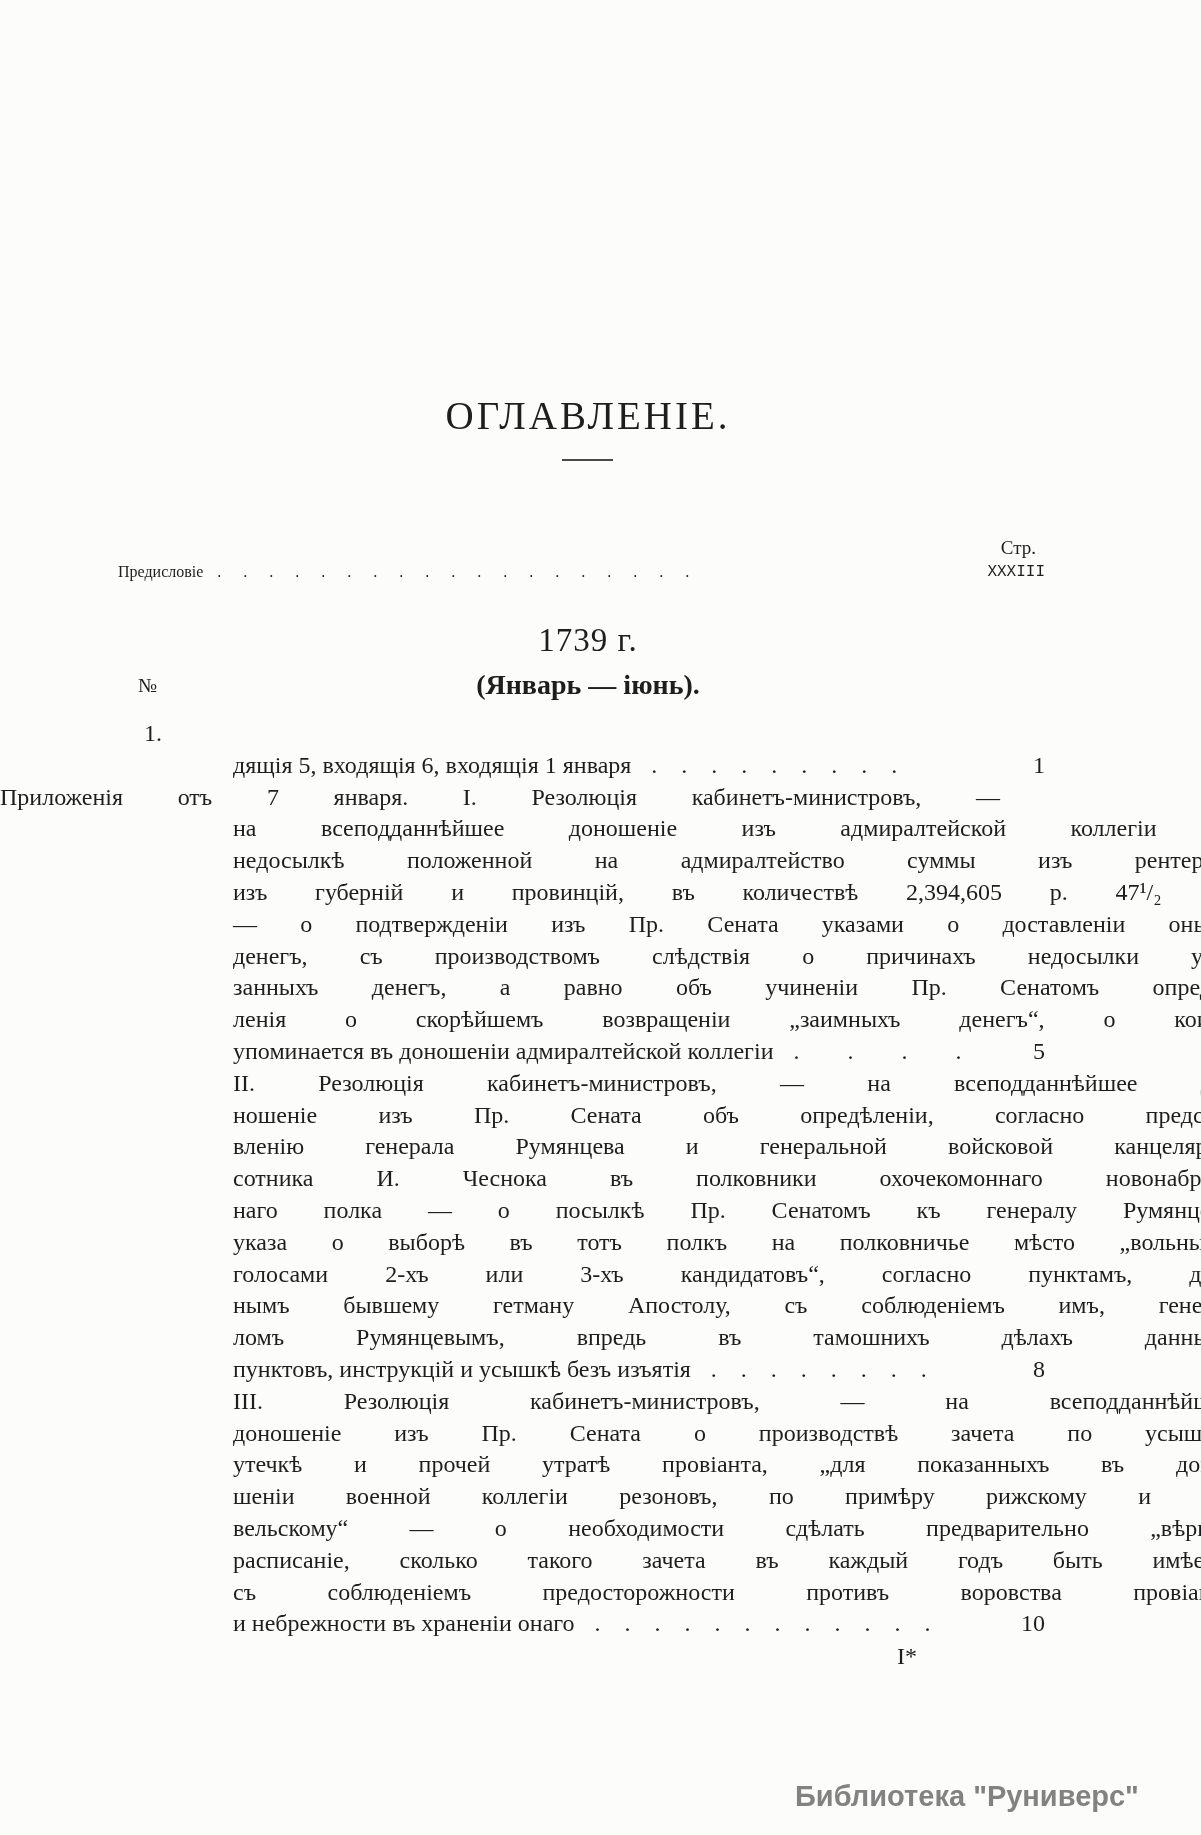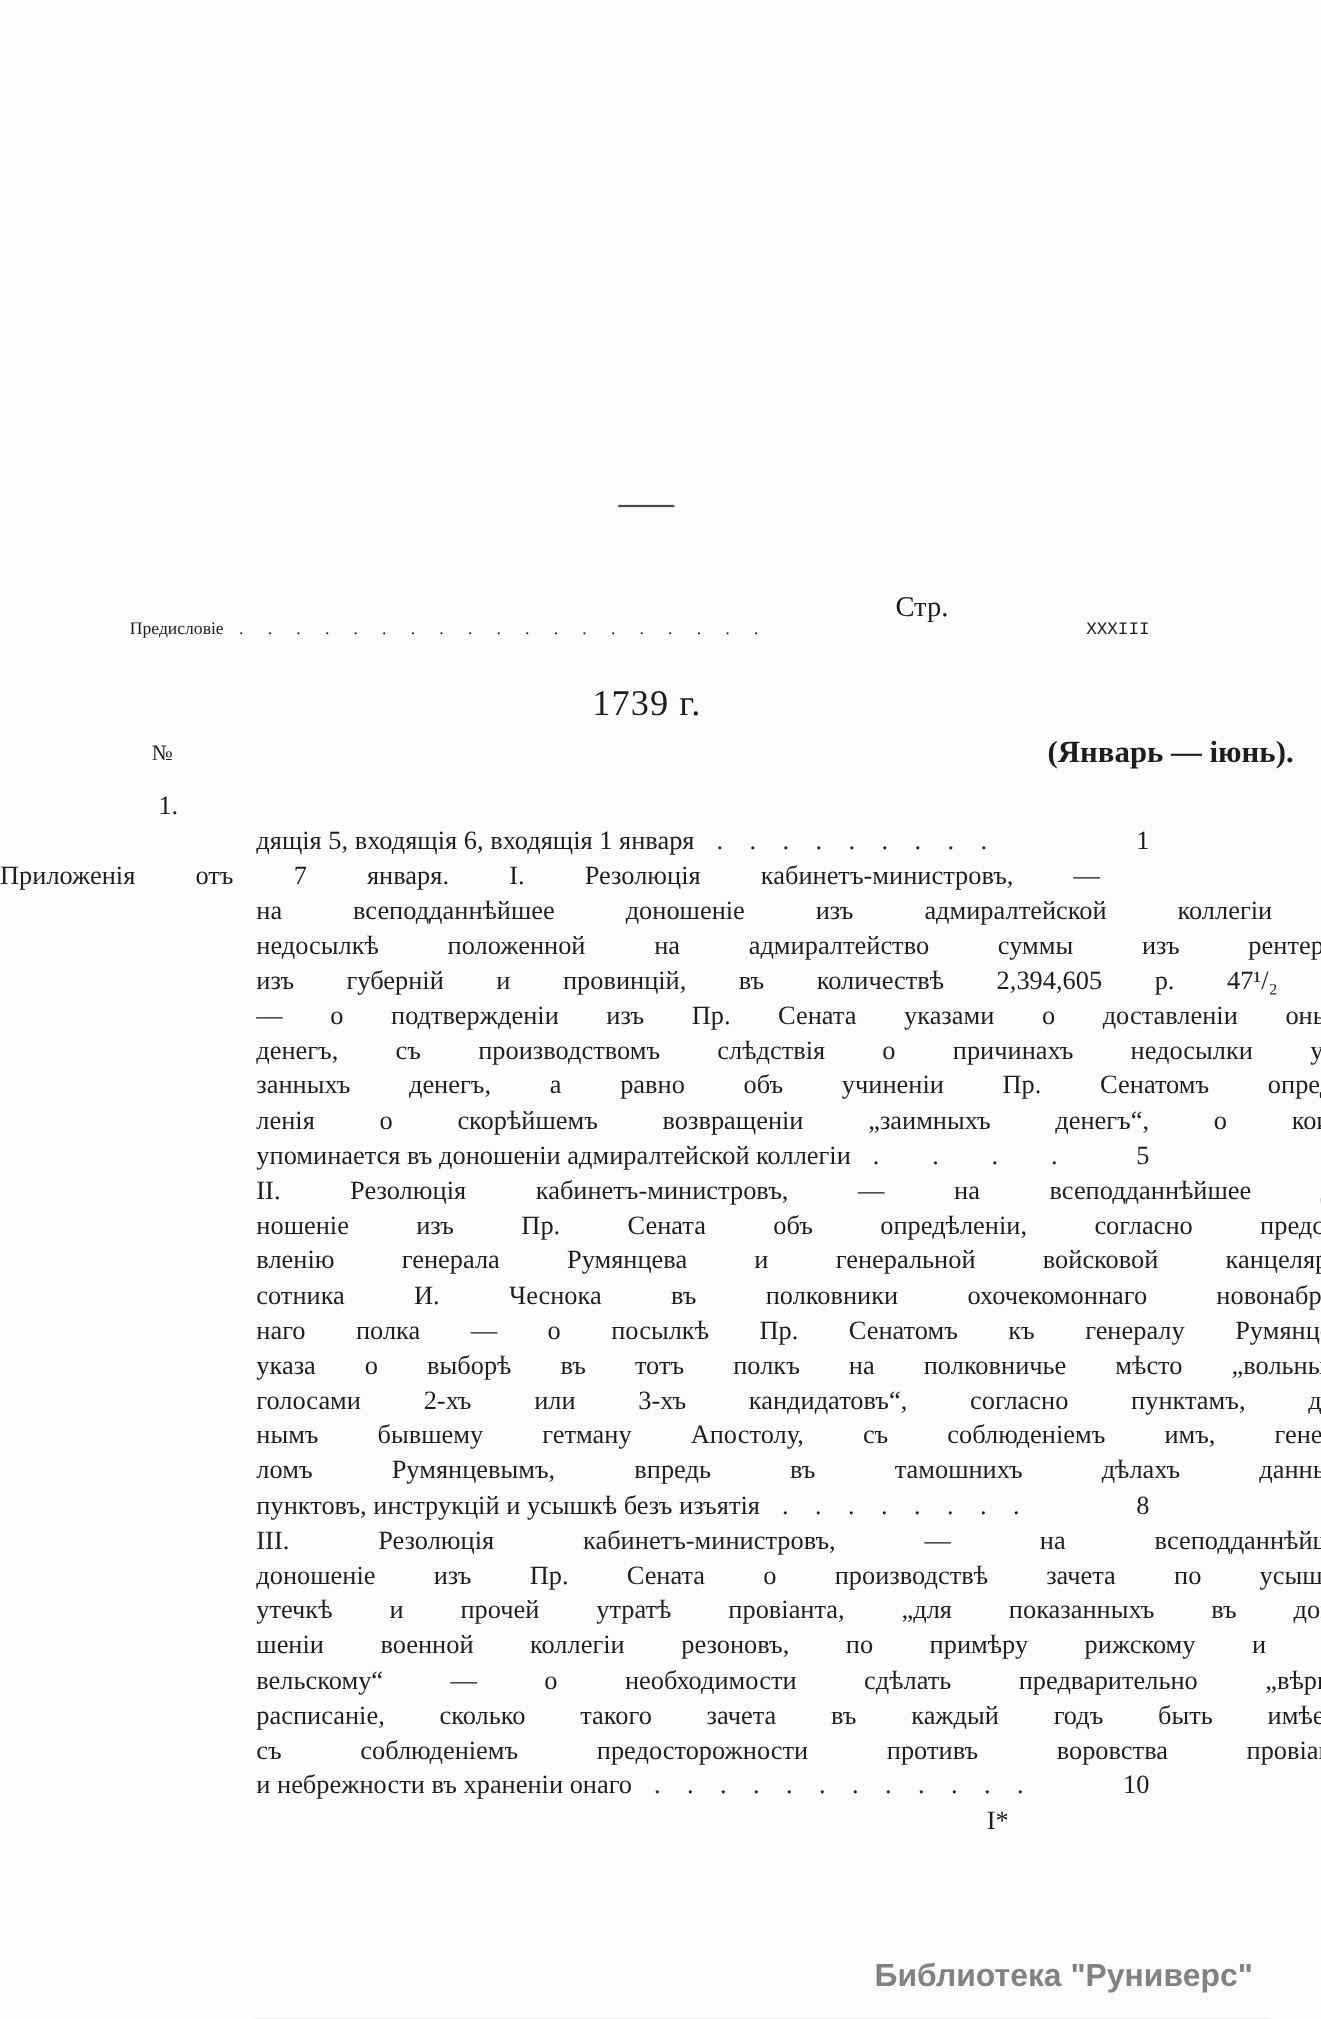--- a/index.html
+++ b/index.html
@@ -15,36 +15,36 @@
   .title{
     position:absolute;top:393px;left:0;width:1176px;
     text-align:center;font-size:39px;letter-spacing:3px;
     font-weight:normal;
   }
   .title-rule{
     position:absolute;top:459px;left:562px;width:51px;height:0;
     border-top:2px solid #4a4a4a;
   }
   .str-header{
-    position:absolute;top:537px;left:814px;width:160px;
-    font-size:26px;
+    position:absolute;top:537px;left:876px;width:160px;
+    text-align:right;font-size:19px;
   }
   .preface-line{
     position:absolute;top:563px;left:118px;width:927px;
     font-size:16px;white-space:nowrap;
   }
   .preface-line .page-roman{position:absolute;right:0;top:0;font-family:Liberation Mono, monospace;}
   .year-heading{
     position:absolute;top:622px;left:0;width:1176px;
     text-align:center;font-size:33px;font-weight:normal;letter-spacing:1px;
   }
   .num-col-header{position:absolute;top:674px;left:138px;font-size:20px;}
   .month-range{
     position:absolute;top:669px;left:0;width:1176px;
-    text-align:right;font-size:28px;font-weight:bold;
+    text-align:center;font-size:28px;font-weight:bold;
   }
   .toc{position:absolute;top:718px;left:0;width:1045px;font-size:24px;}
   .toc-line{
     position:relative;height:31.8px;line-height:31.8px;
     width:1000px;white-space:nowrap;
   }
   .toc-line.just{text-align:justify;text-align-last:justify;}
   .ind-entry{padding-left:197px;}
   .ind-sub{}
   .ind-cont{padding-left:233px;}
@@ -56,20 +56,21 @@
     position:absolute;top:1780px;left:795px;
     font-family:"Liberation Sans",sans-serif;
     font-weight:bold;font-size:29px;color:#828282;
   }
 </style>
 </head>
 <body>
 
 <div class="page">
 
+  <div class="title">ОГЛАВЛЕНІЕ.</div>
 
   <div class="title-rule"></div>
 
   <div class="str-header">Стр.</div>
 
   <div class="preface-line">
     <span>Предисловіе</span><span class="dots">. . . . . . . . . . . . . . . . . . .</span><span class="page-roman">XXXIII</span>
   </div>
 
   <div class="year-heading">1739 г.</div>

